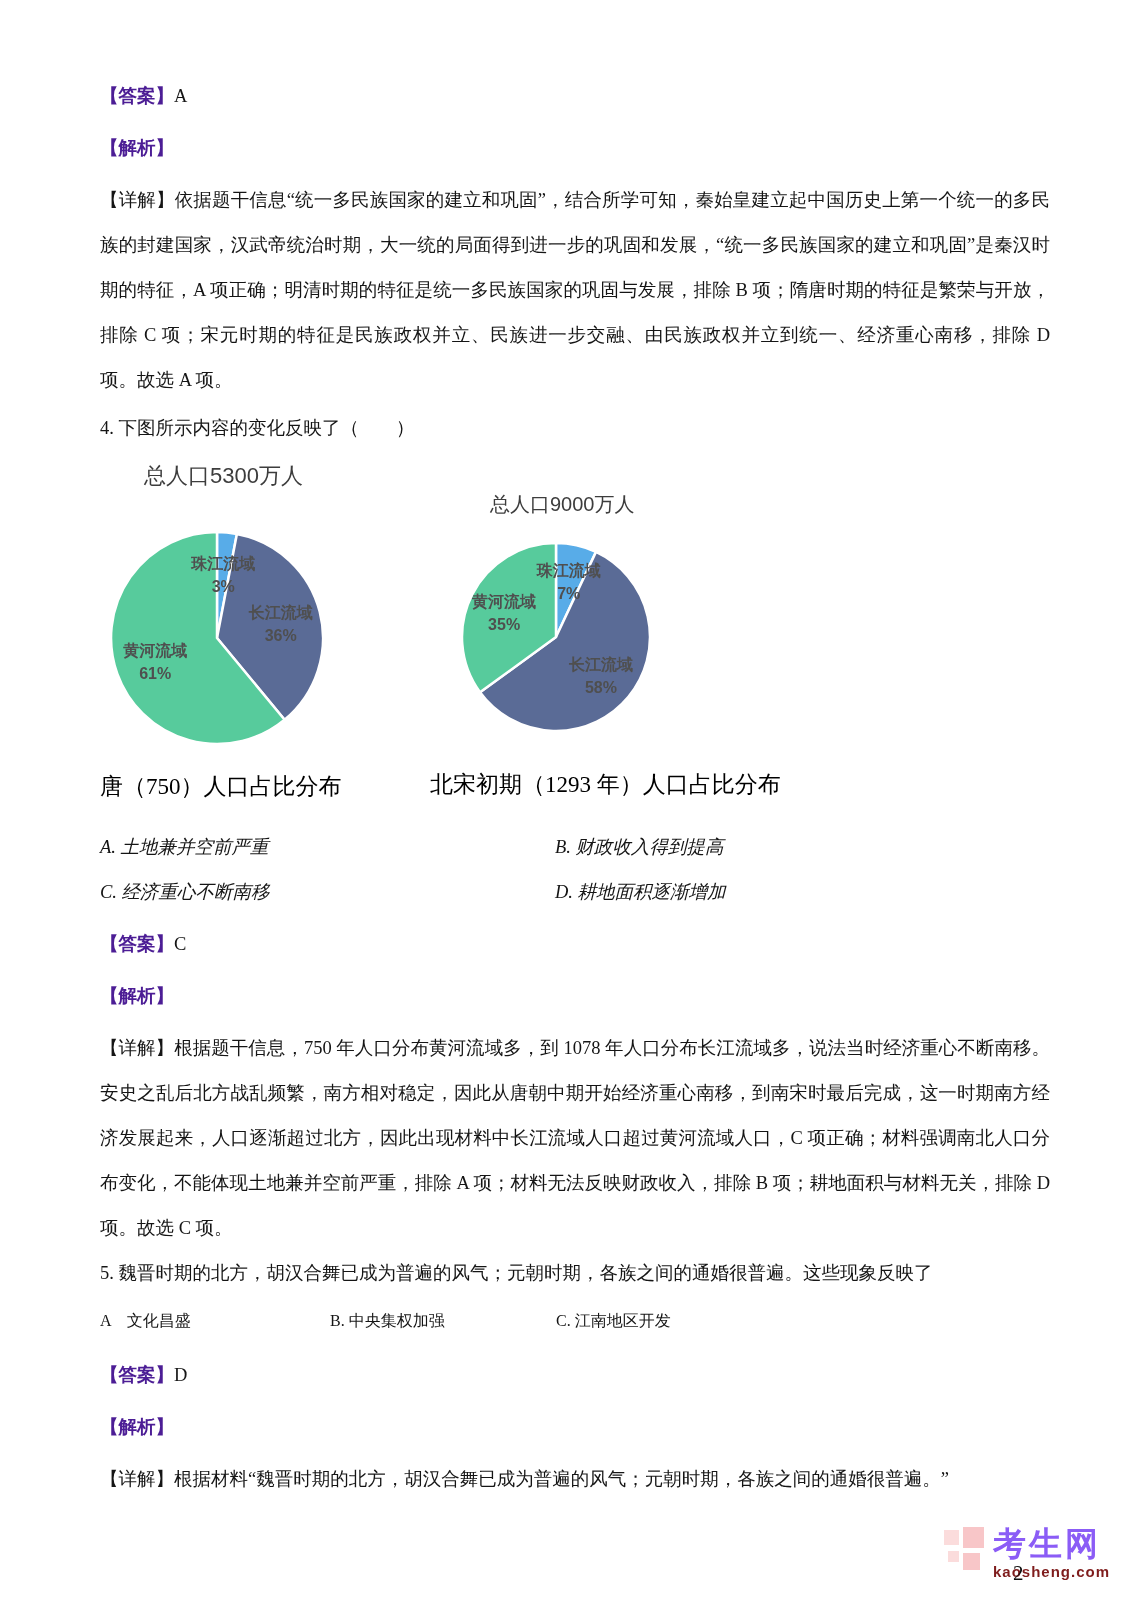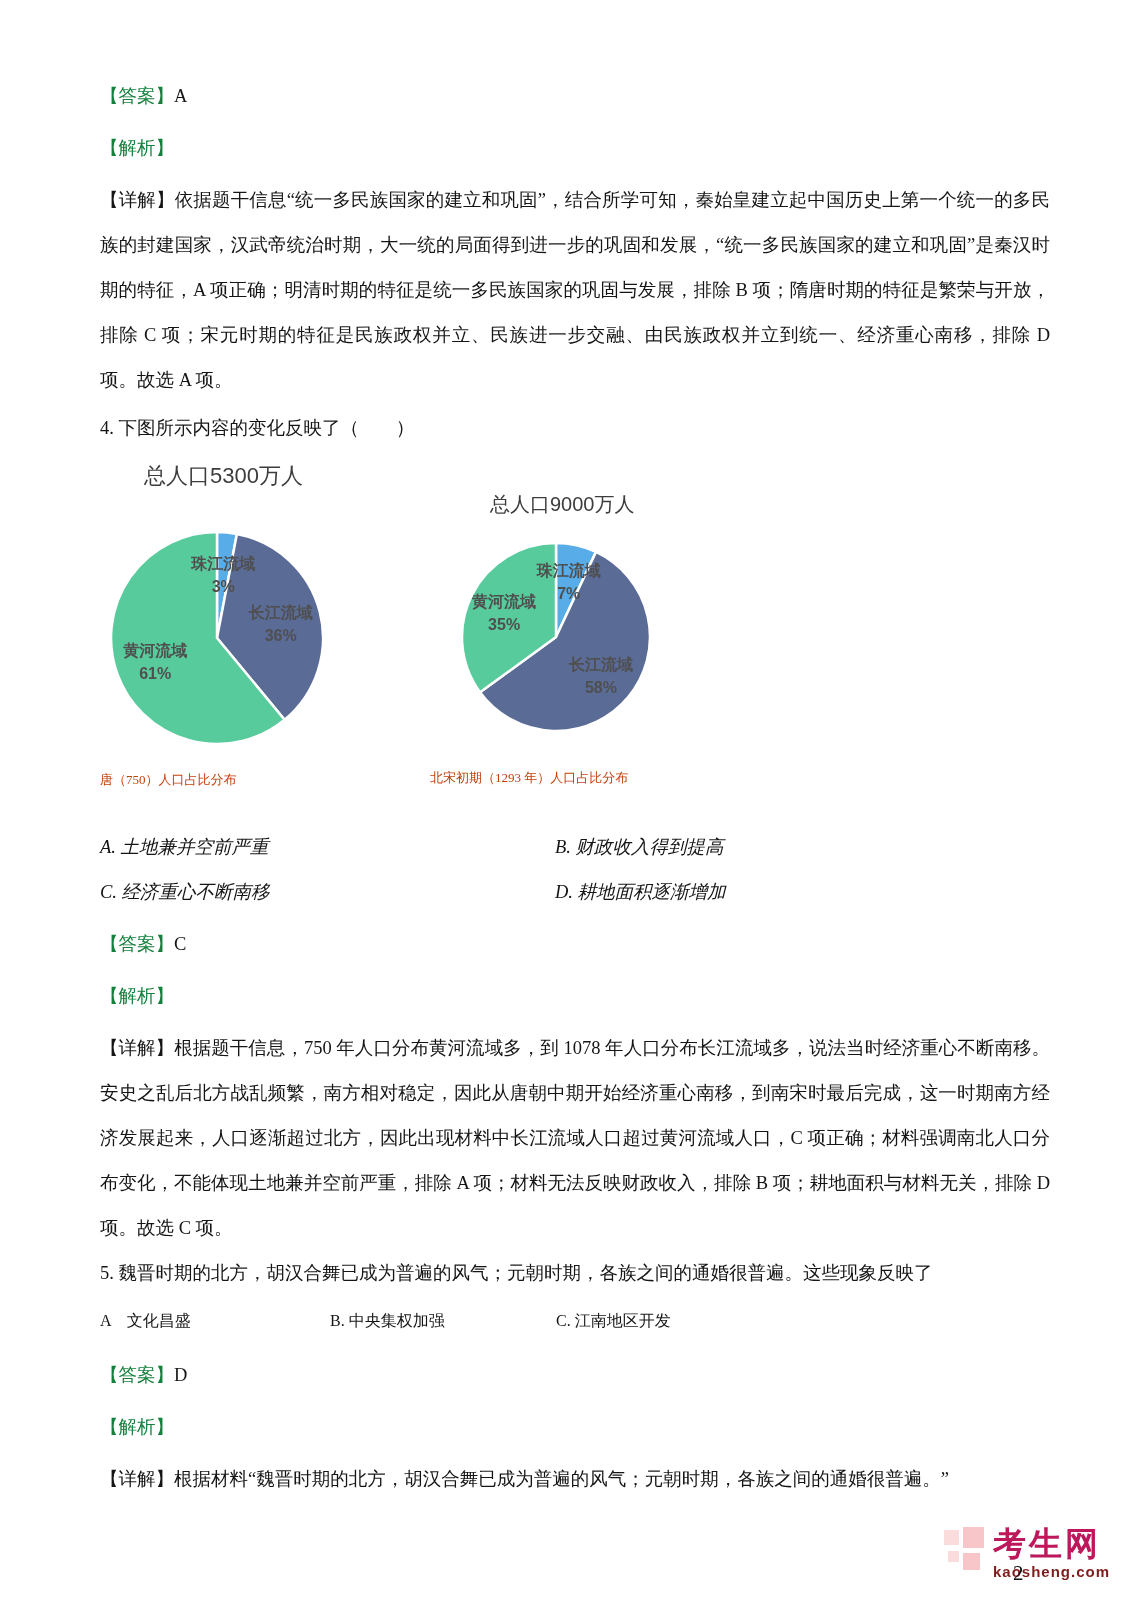--- a/index.html
+++ b/index.html
@@ -5,40 +5,40 @@
   html,body { margin:0; padding:0; background:#e8e8e8; }
   .page {
     position:relative; width:1131px; height:1600px; margin:0 auto;
     background:#ffffff; overflow:hidden;
     font-family:"Liberation Serif","DejaVu Serif",serif;
     color:#151515;
   }
   .content { position:absolute; left:100px; top:74px; width:950px; }
   .line { margin:0; font-size:18.5px; line-height:45px; }
   .just { text-align:justify; }
-  .blue { color:#15803d; }
+  .blue { color:#4c1d95;font-weight:bold; }
   .mk-gap { margin-top:7px; }
   .q-stem { margin-top:3px; }
 
   
   .figure { position:relative; height:368px; margin-top:2px; }
   .chart-title {
     position:absolute; font-family:"Liberation Sans","DejaVu Sans",sans-serif;
     font-weight:normal; color:#3d3d3d;
   }
   .t-left  { left:44px;  top:8px;  font-size:22px; }
   .t-right { left:390px; top:38px; font-size:20px; }
   .pie { position:absolute; }
   .pie-left  { left:6px;   top:72px; }
   .pie-right { left:356px; top:88px; }
   .pie-label {
     font-family:"Liberation Sans","DejaVu Sans",sans-serif;
     font-size:16px; font-weight:bold; fill:#4f4f4f;
   }
-  .caption { position:absolute; font-size:13px; color:#c2410c; }
+  .caption { position:absolute; font-size:23px; color:#000000; }
   .cap-left  { left:0;     top:318px; }
   .cap-right { left:330px; top:316px; }
 
   
   .opt-grid2 {
     display:grid; grid-template-columns:455px 1fr;
     font-size:18.5px; line-height:45px; margin-top:4px;font-style:italic;
   }
   .opt-grid4 {
     display:grid; grid-template-columns:230px 226px 226px 1fr;
@@ -49,21 +49,21 @@
   .watermark { position:absolute; left:944px; top:1527px; display:flex; gap:9px; align-items:flex-start; }
   .wm-logo { position:relative; width:40px; height:48px; }
   .wm-logo span { position:absolute; }
   .wm-b1 { left:0;  top:3px;  width:15px; height:15px; background:#fbdcdc; }
   .wm-b2 { left:19px; top:0;  width:21px; height:21px; background:#f8c6c8; }
   .wm-b3 { left:4px;  top:24px; width:11px; height:11px; background:#fbdcdc; }
   .wm-b4 { left:19px; top:26px; width:17px; height:17px; background:#f8c6c8; }
   .wm-cn {
     font-family:"Liberation Sans","DejaVu Sans",sans-serif;
     font-weight:bold; font-size:33px; line-height:33px;
-    color:#be185d; letter-spacing:3px;
+    color:#8b5cf6; letter-spacing:3px;
   }
   .wm-en {
     font-family:"Liberation Sans","DejaVu Sans",sans-serif;
     font-weight:bold; font-size:15px; color:#7f1d1d;
     letter-spacing:1px; margin-top:3px;
   }
   .page-num { position:absolute; left:1013px; top:1561px; font-size:21px; color:#111; }
 </style>
 </head>
 <body>

